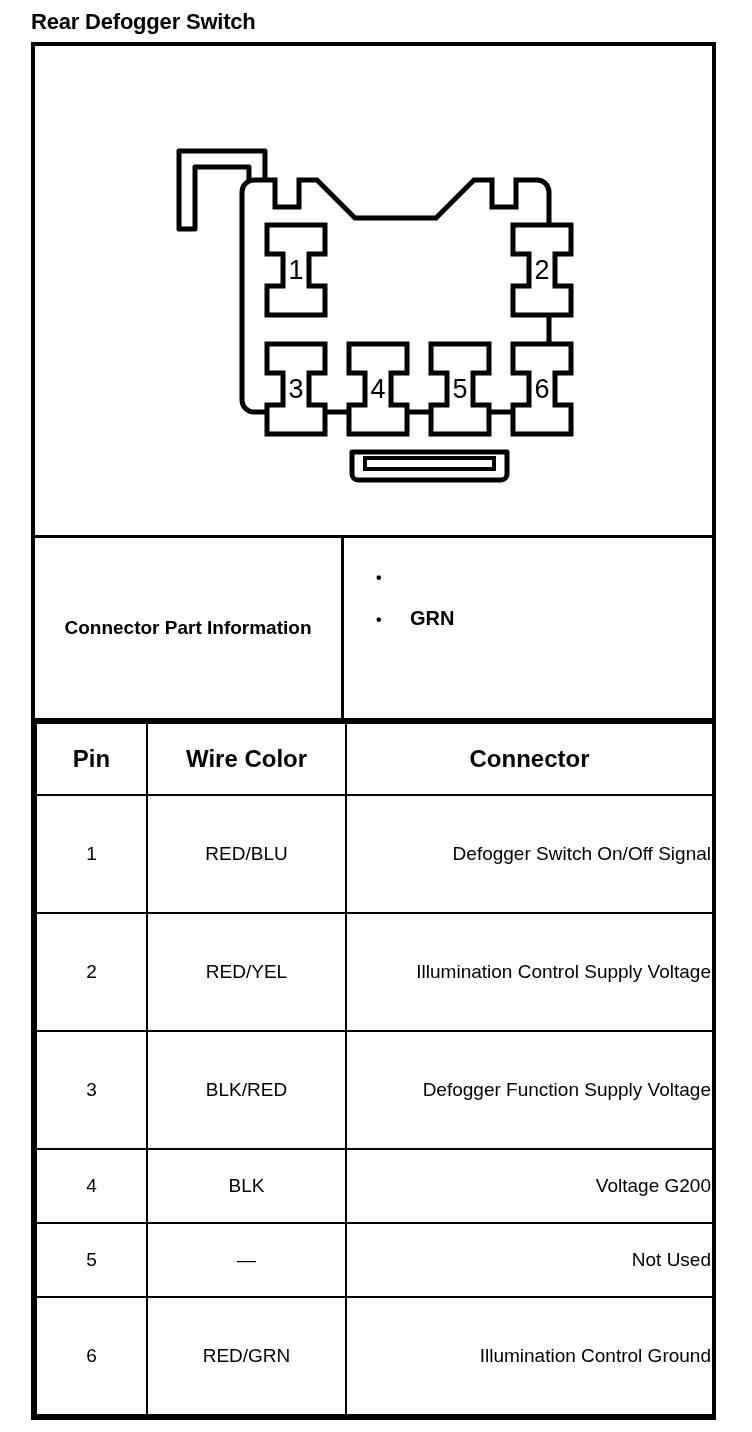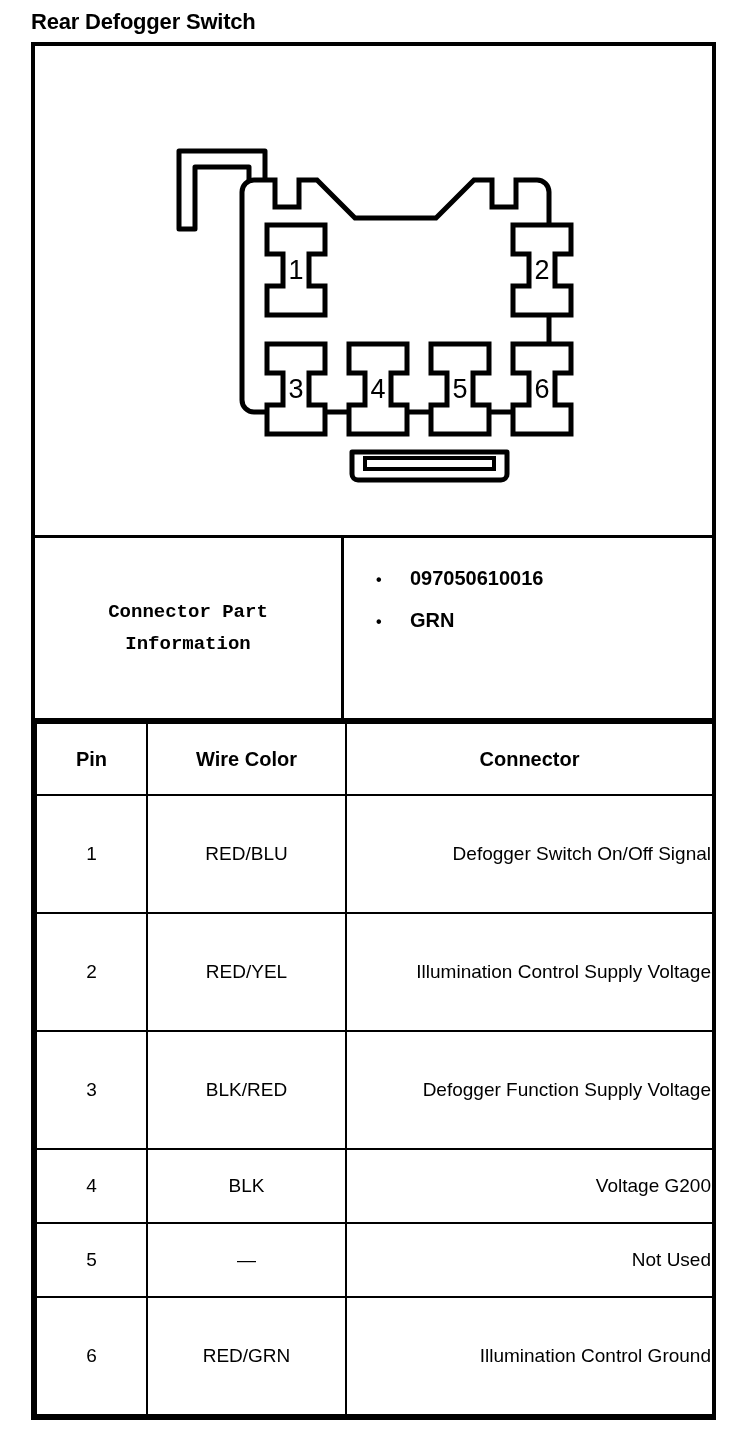--- a/index.html
+++ b/index.html
@@ -71,21 +71,20 @@
     box-sizing: border-box;
     border-right: 3px solid #000;
     display: flex;
     align-items: center;
     justify-content: center;
     text-align: center;
     font-size: 19px;
     font-weight: bold;
     line-height: 32px;
     padding: 0 18px;
-    font-family: Liberation Mono, monospace;
   }
   .partinfo-values {
     flex: 1;
     box-sizing: border-box;
     padding: 20px 0 0 32px;
   }
   .bullet-row {
     display: flex;
     align-items: baseline;
     font-size: 20px;
@@ -113,21 +112,21 @@
   .pin-table col.c-func  { width: 367px; }
 
   .pin-table th,
   .pin-table td {
     border: 2px solid #000;
     box-sizing: border-box;
     vertical-align: middle;
   }
   .pin-table th {
     height: 72px;
-    font-size: 20px;
+    font-size: 24px;
     font-weight: bold;
     text-align: center;
   }
   .pin-table td {
     font-size: 19px;
     font-weight: normal;
     line-height: 44px;
   }
   .cell-pin  { text-align: center; }
   .cell-wire { text-align: center; margin-left: 30px; }
@@ -220,21 +219,20 @@
                L 478 359 L 494 359 L 494 327 L 478 327 Z" fill="#fff" stroke="#000" stroke-width="5" stroke-linejoin="miter"></path>
       <text x="507" y="352" font-family="'Liberation Sans',sans-serif" font-size="27" text-anchor="middle" fill="#000">6</text>
     </svg>
   </div>
 
   <div class="partinfo">
     <div class="partinfo-label">Connector Part Information</div>
     <div class="partinfo-values">
       <div class="bullet-row">
         <span class="bullet-dot">•</span>
-        <span>097050610016</span>
       </div>
       <div class="bullet-row">
         <span class="bullet-dot">•</span>
         <span>GRN</span>
       </div>
     </div>
   </div>
 
   <table class="pin-table">
     <colgroup>

